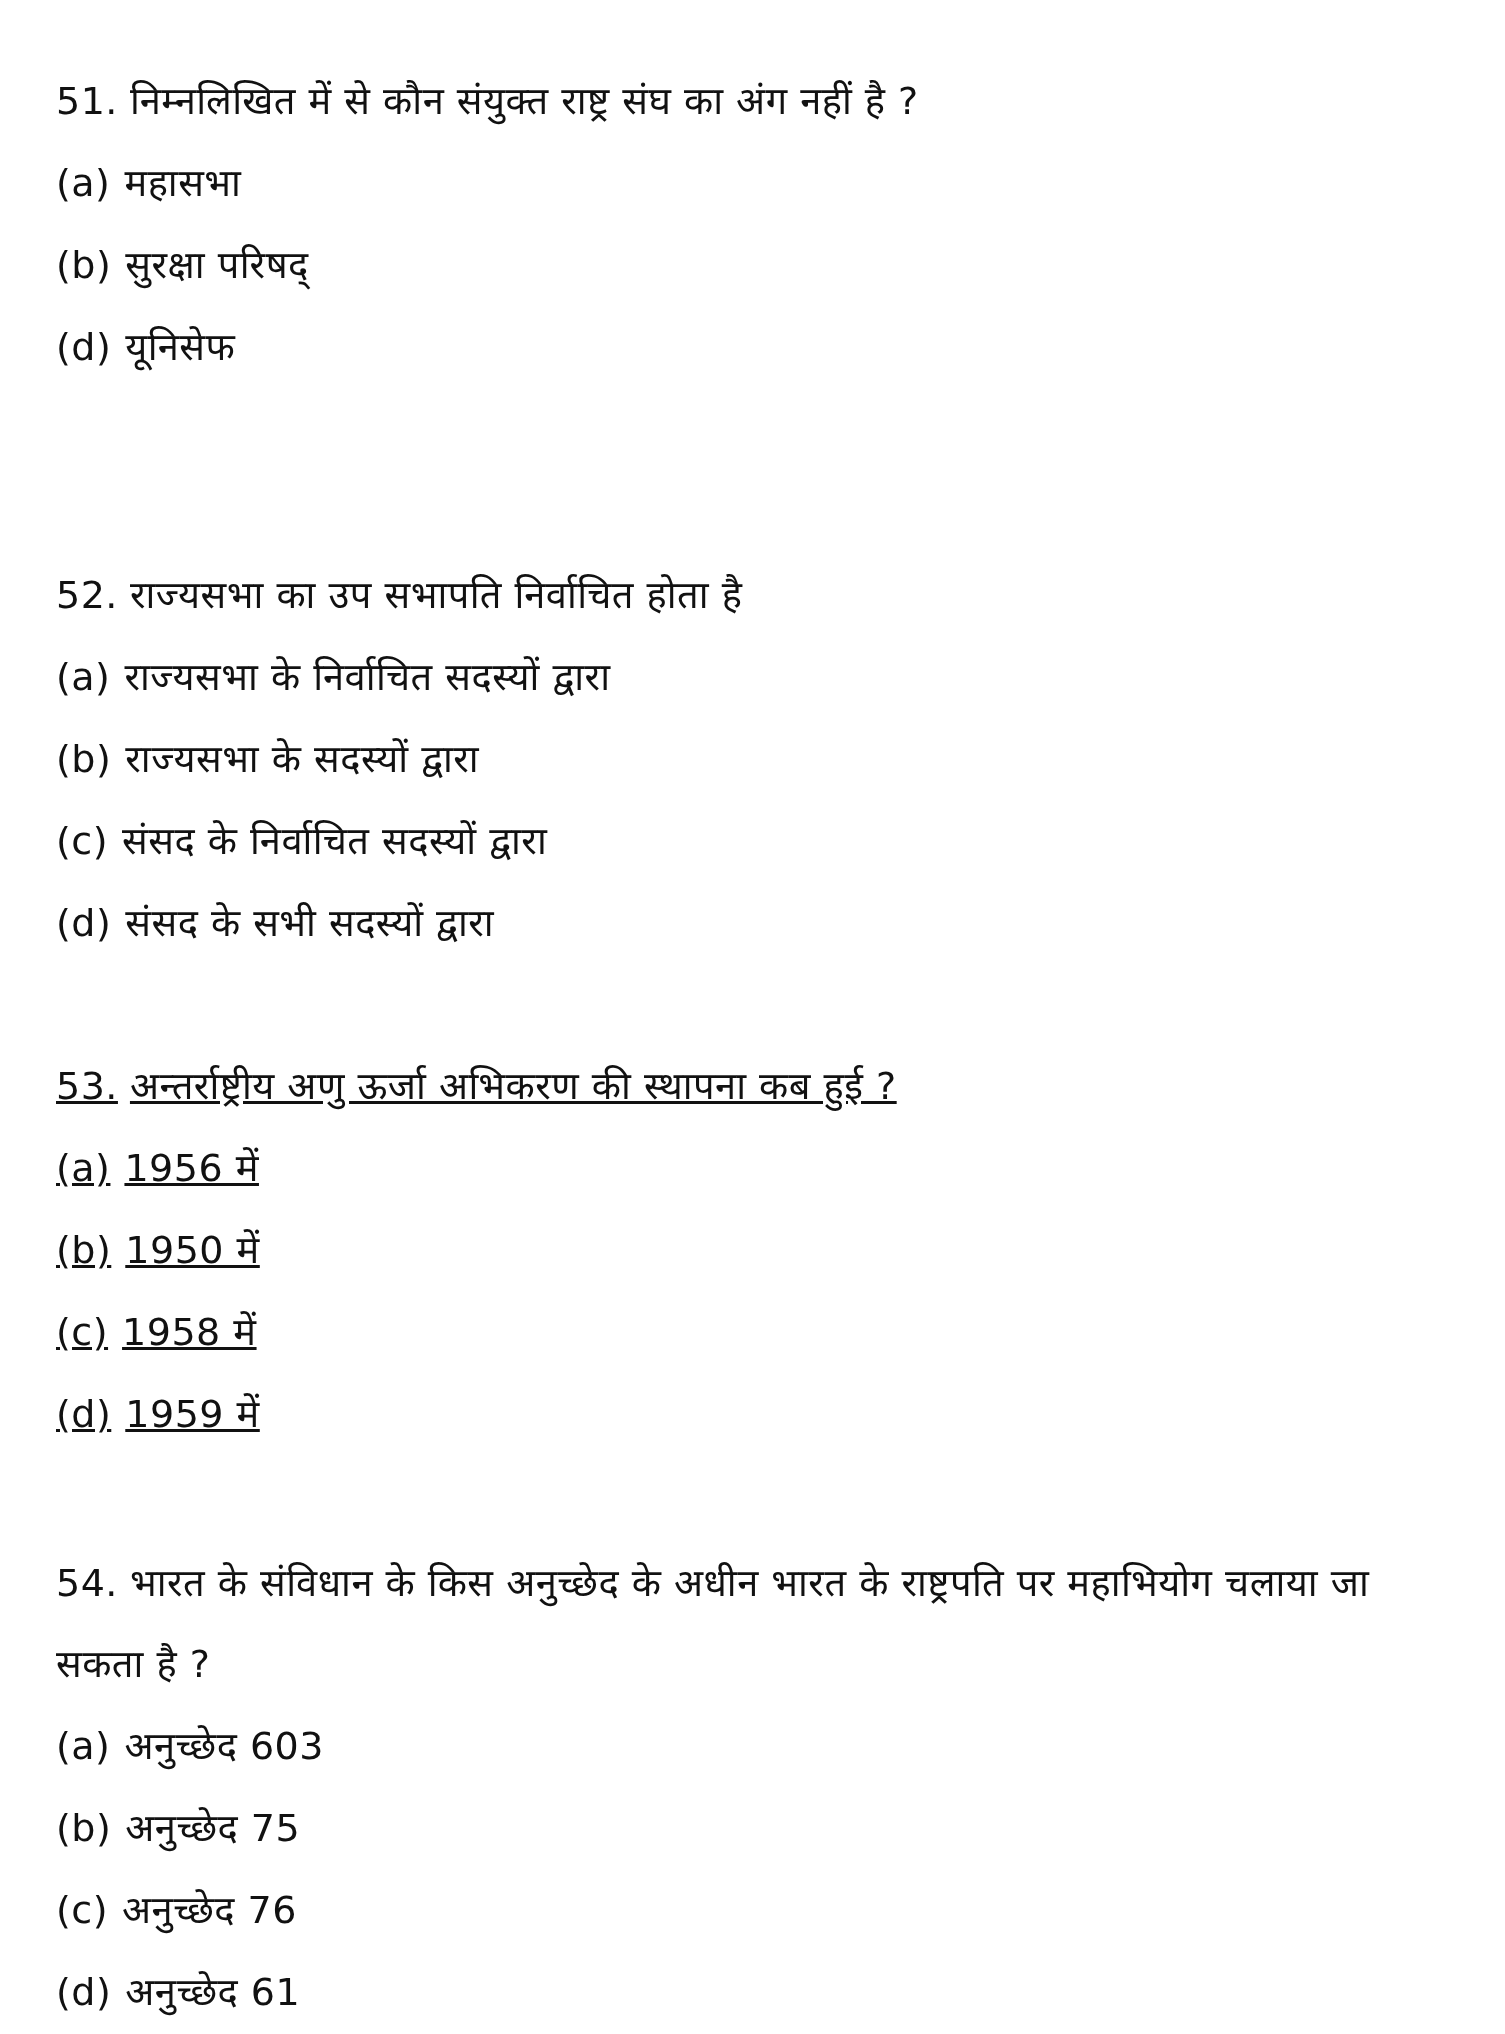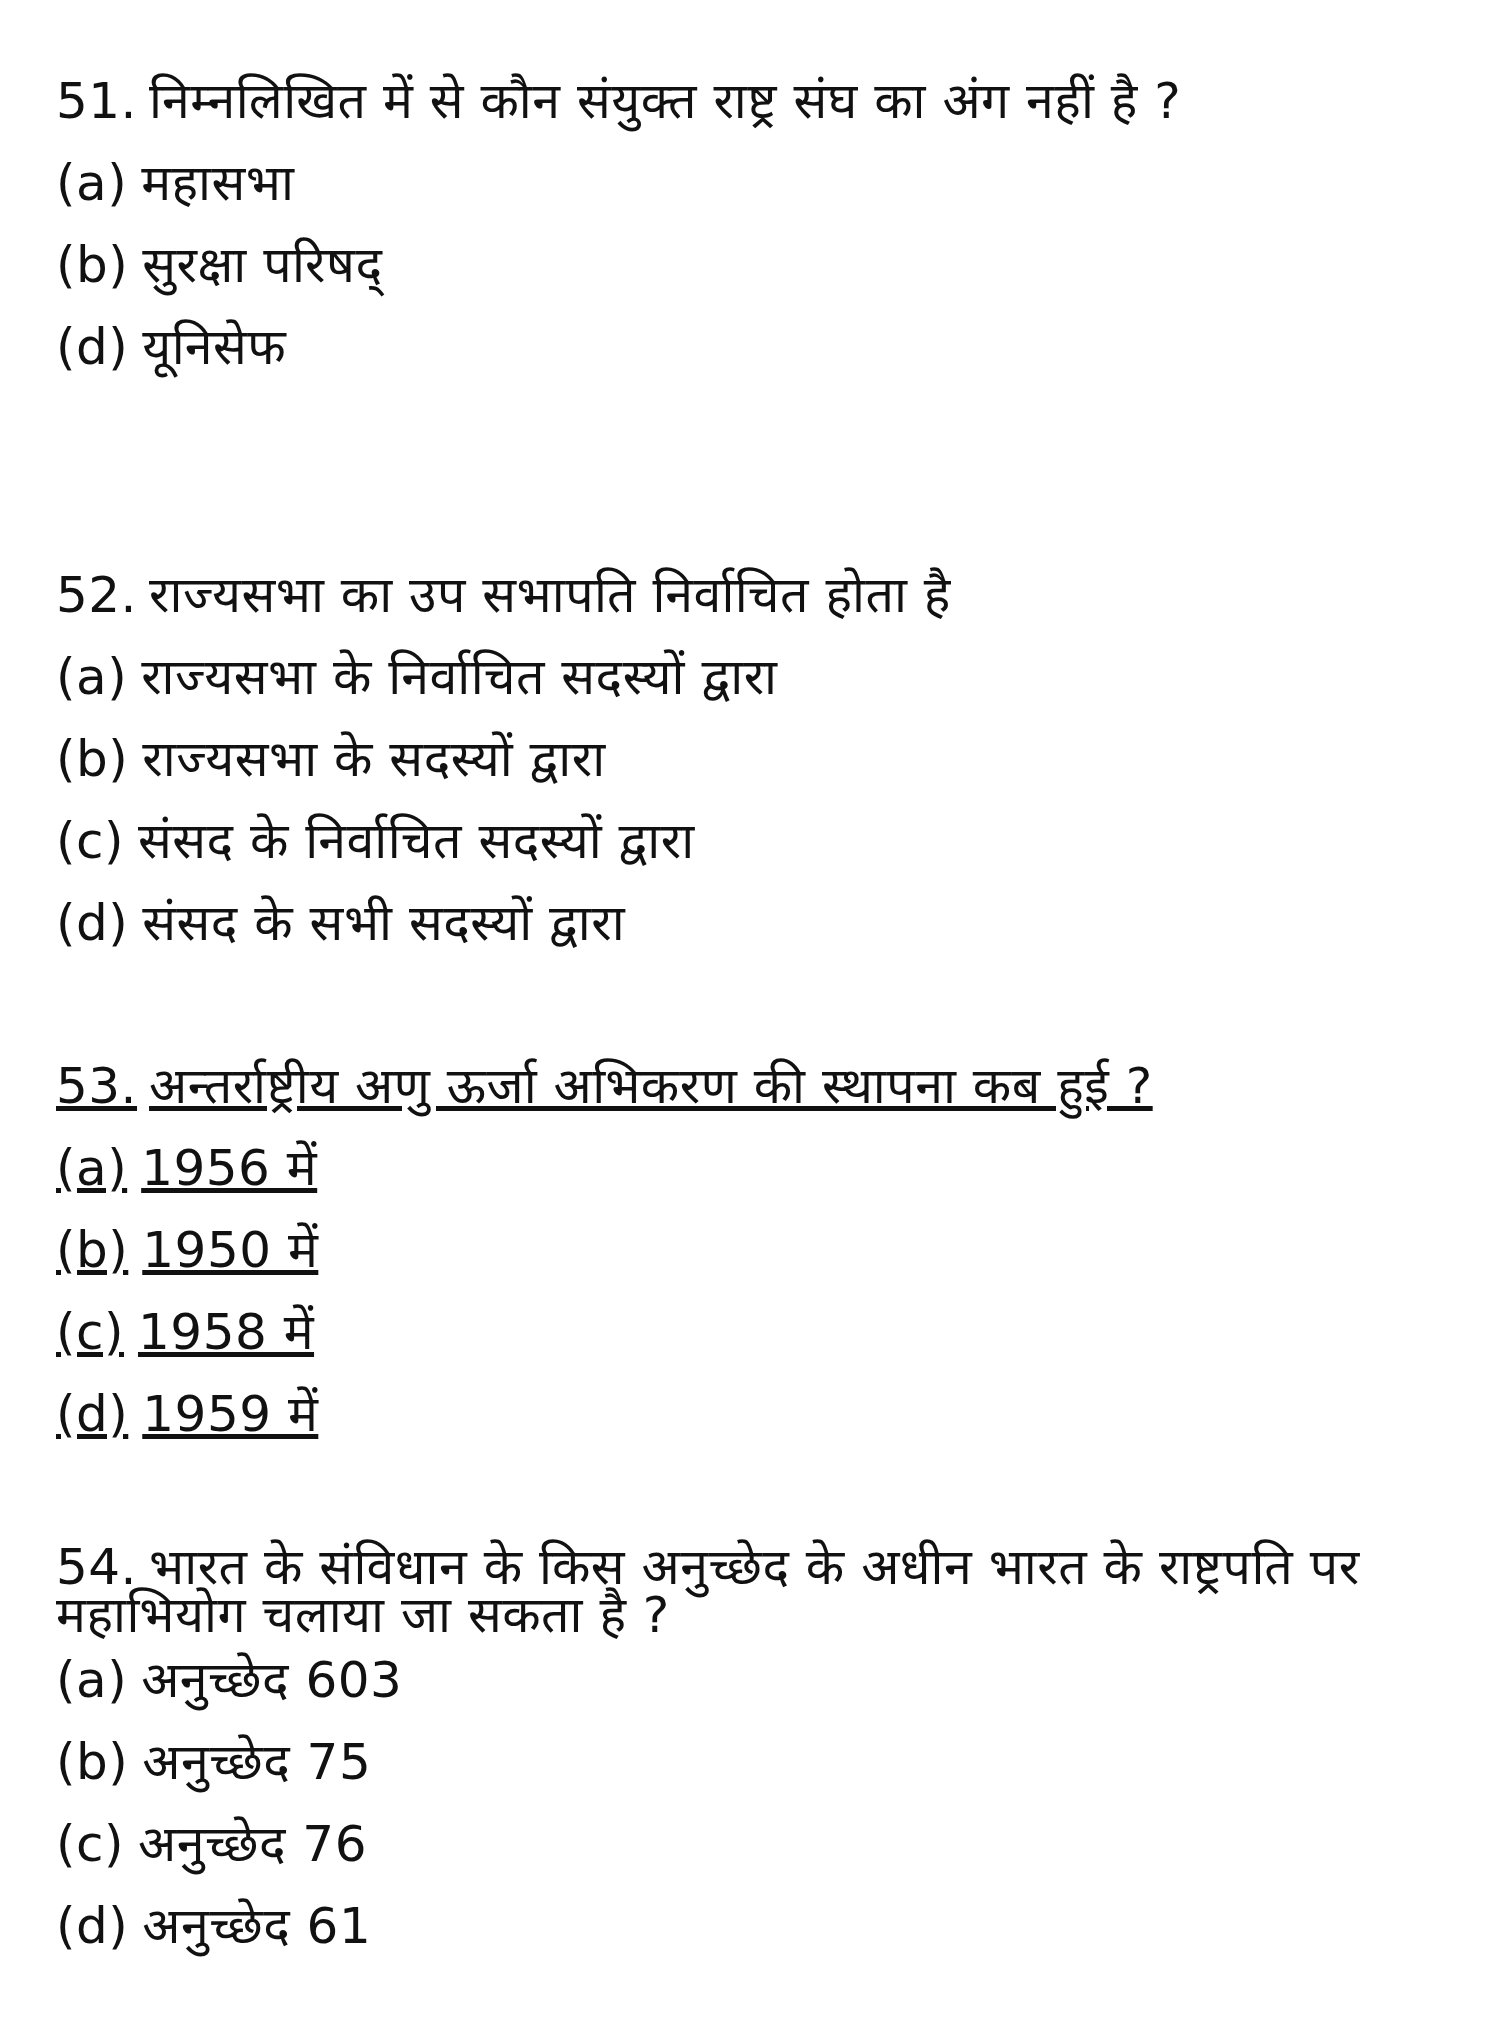--- a/index.html
+++ b/index.html
@@ -1,21 +1,21 @@
 <!DOCTYPE html>
 <html><head>
 <meta charset="utf-8">
 <style>
   html, body { margin: 0; padding: 0; background: #ffffff; }
   body { width: 1505px; height: 2034px; position: relative; overflow: hidden;
          font-family: "DejaVu Sans", "Liberation Sans", sans-serif; color: #111111; }
   .page { position: absolute; left: 0; top: 0; width: 1505px; height: 2034px; }
   .q { position: absolute; left: 56px; right: 60px; }
-  .line { font-size: 50px; line-height: 82px; white-space: nowrap; letter-spacing: 0.5px; }
-  .stem { white-space: normal; line-height: 48px; }
+  .line { font-size: 38px; line-height: 82px; white-space: nowrap; letter-spacing: 0.5px; }
+  .stem { white-space: normal; line-height: 81px; }
   .num { margin-right: 12px; }
   .lab { margin-right: 14px; }
 </style>
 </head>
 <body>
 
 <div class="page">
 
   <div class="q" style="top:60px;">
     <div class="line"><span class="num">51.</span><span>निम्नलिखित में से कौन संयुक्त राष्ट्र संघ का अंग नहीं है ?</span></div>

